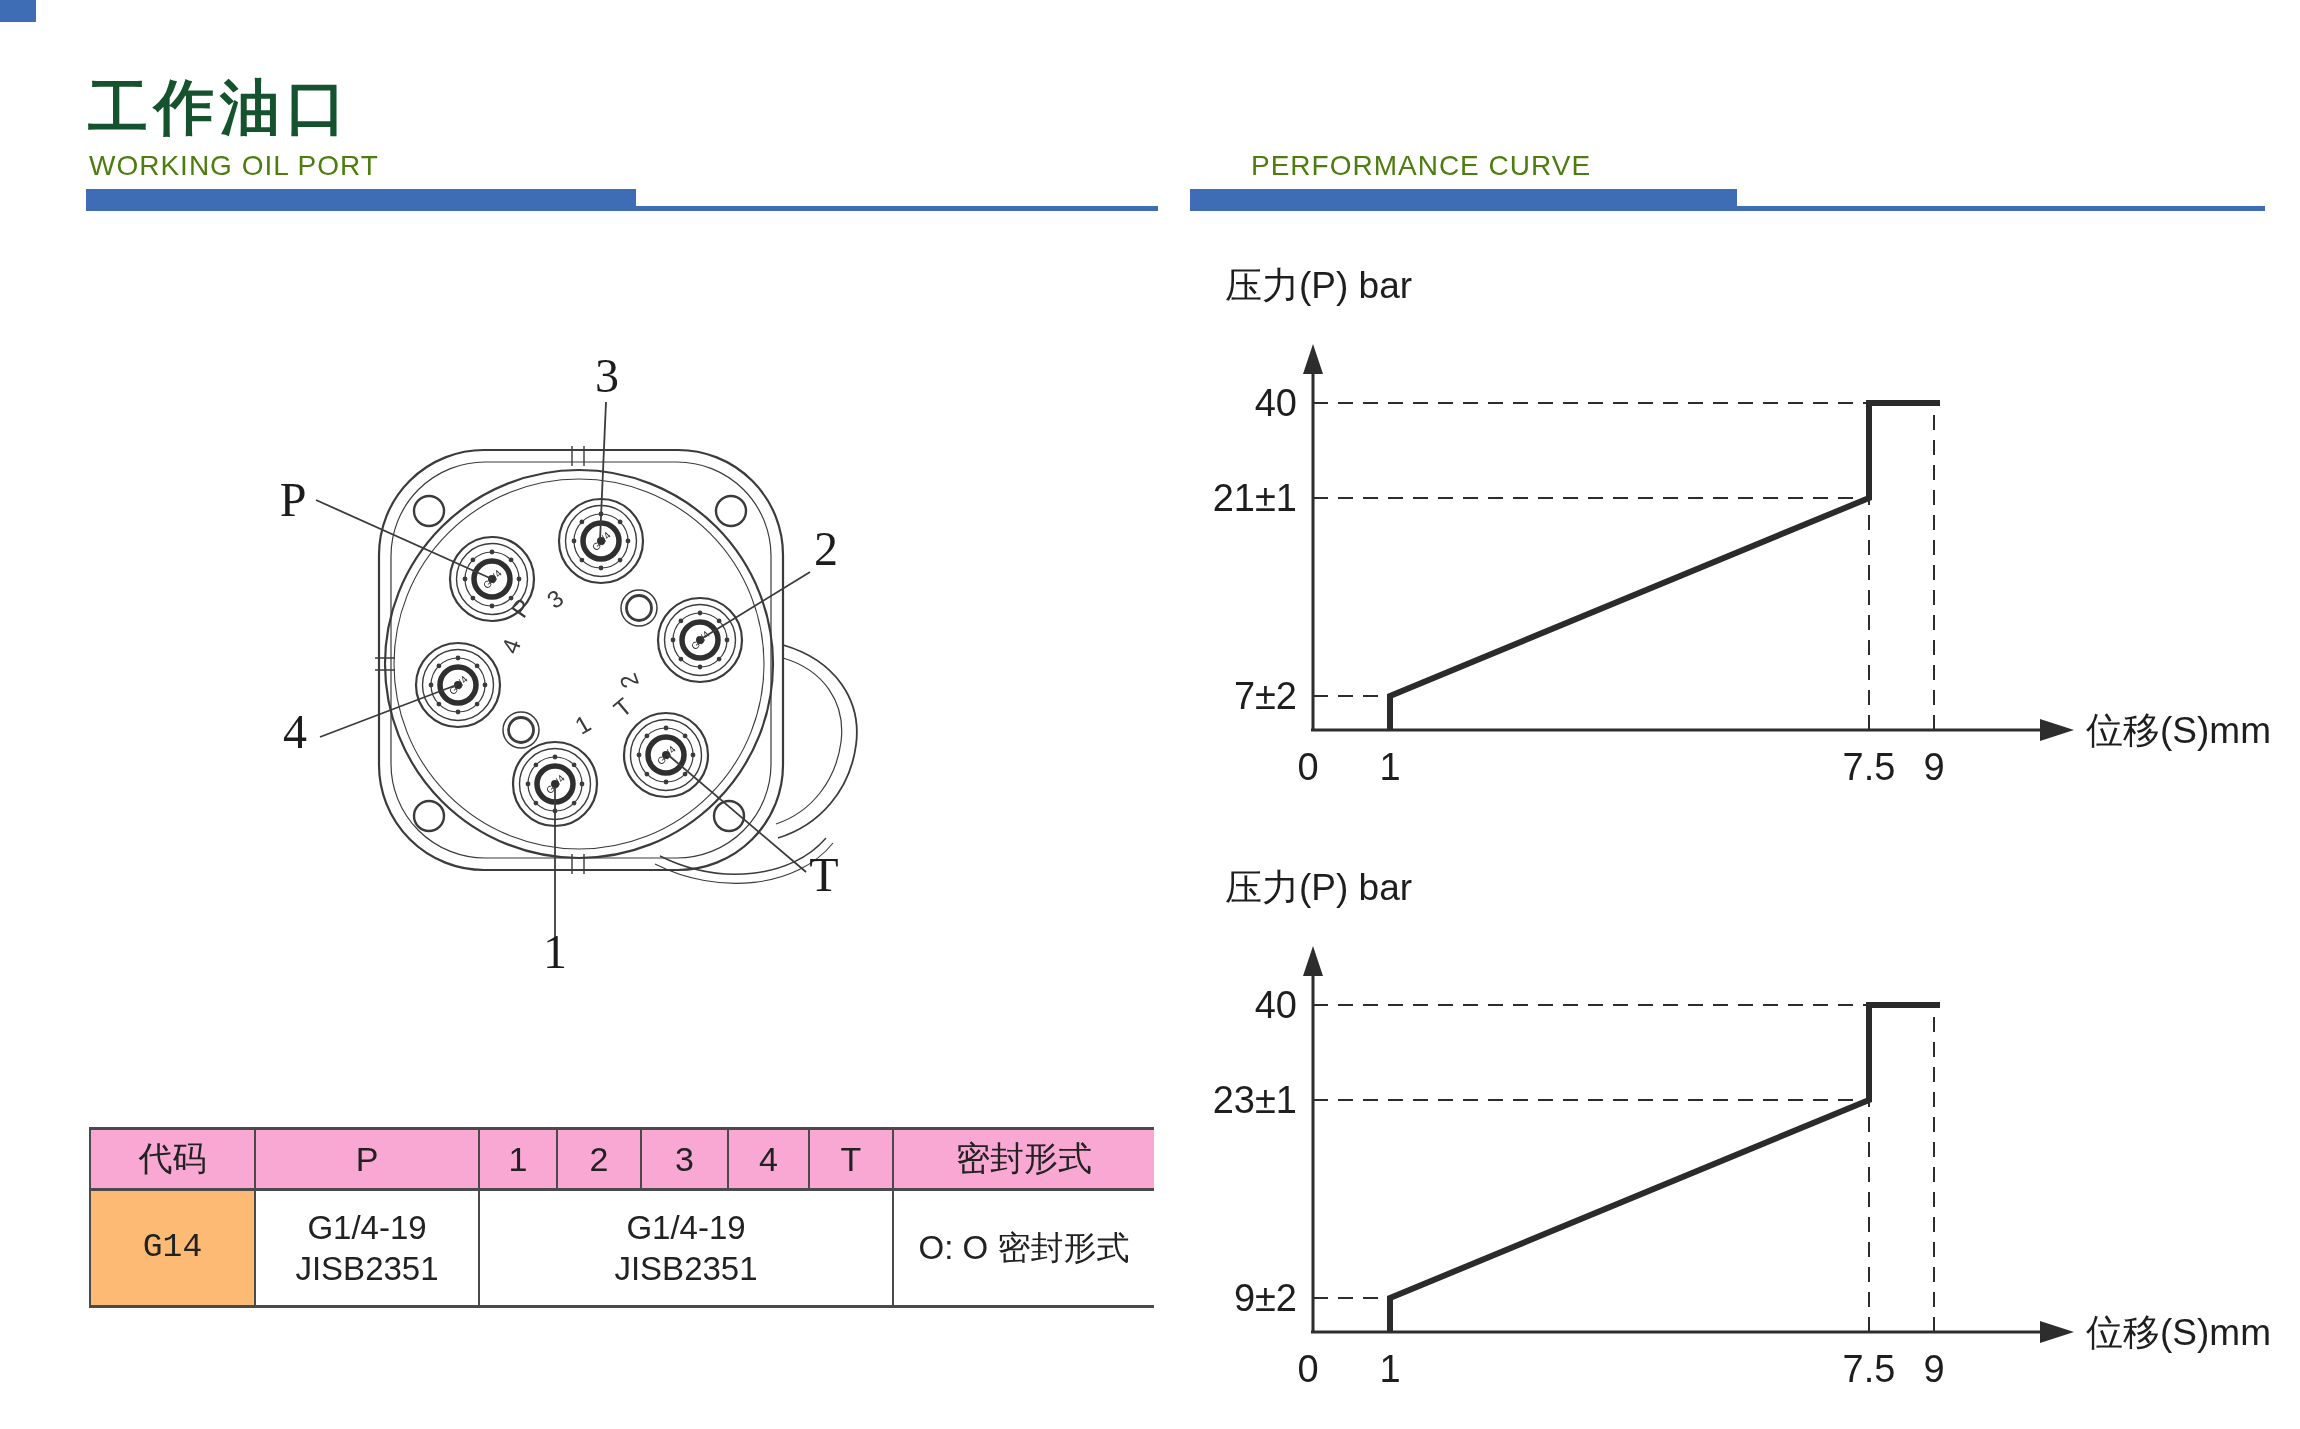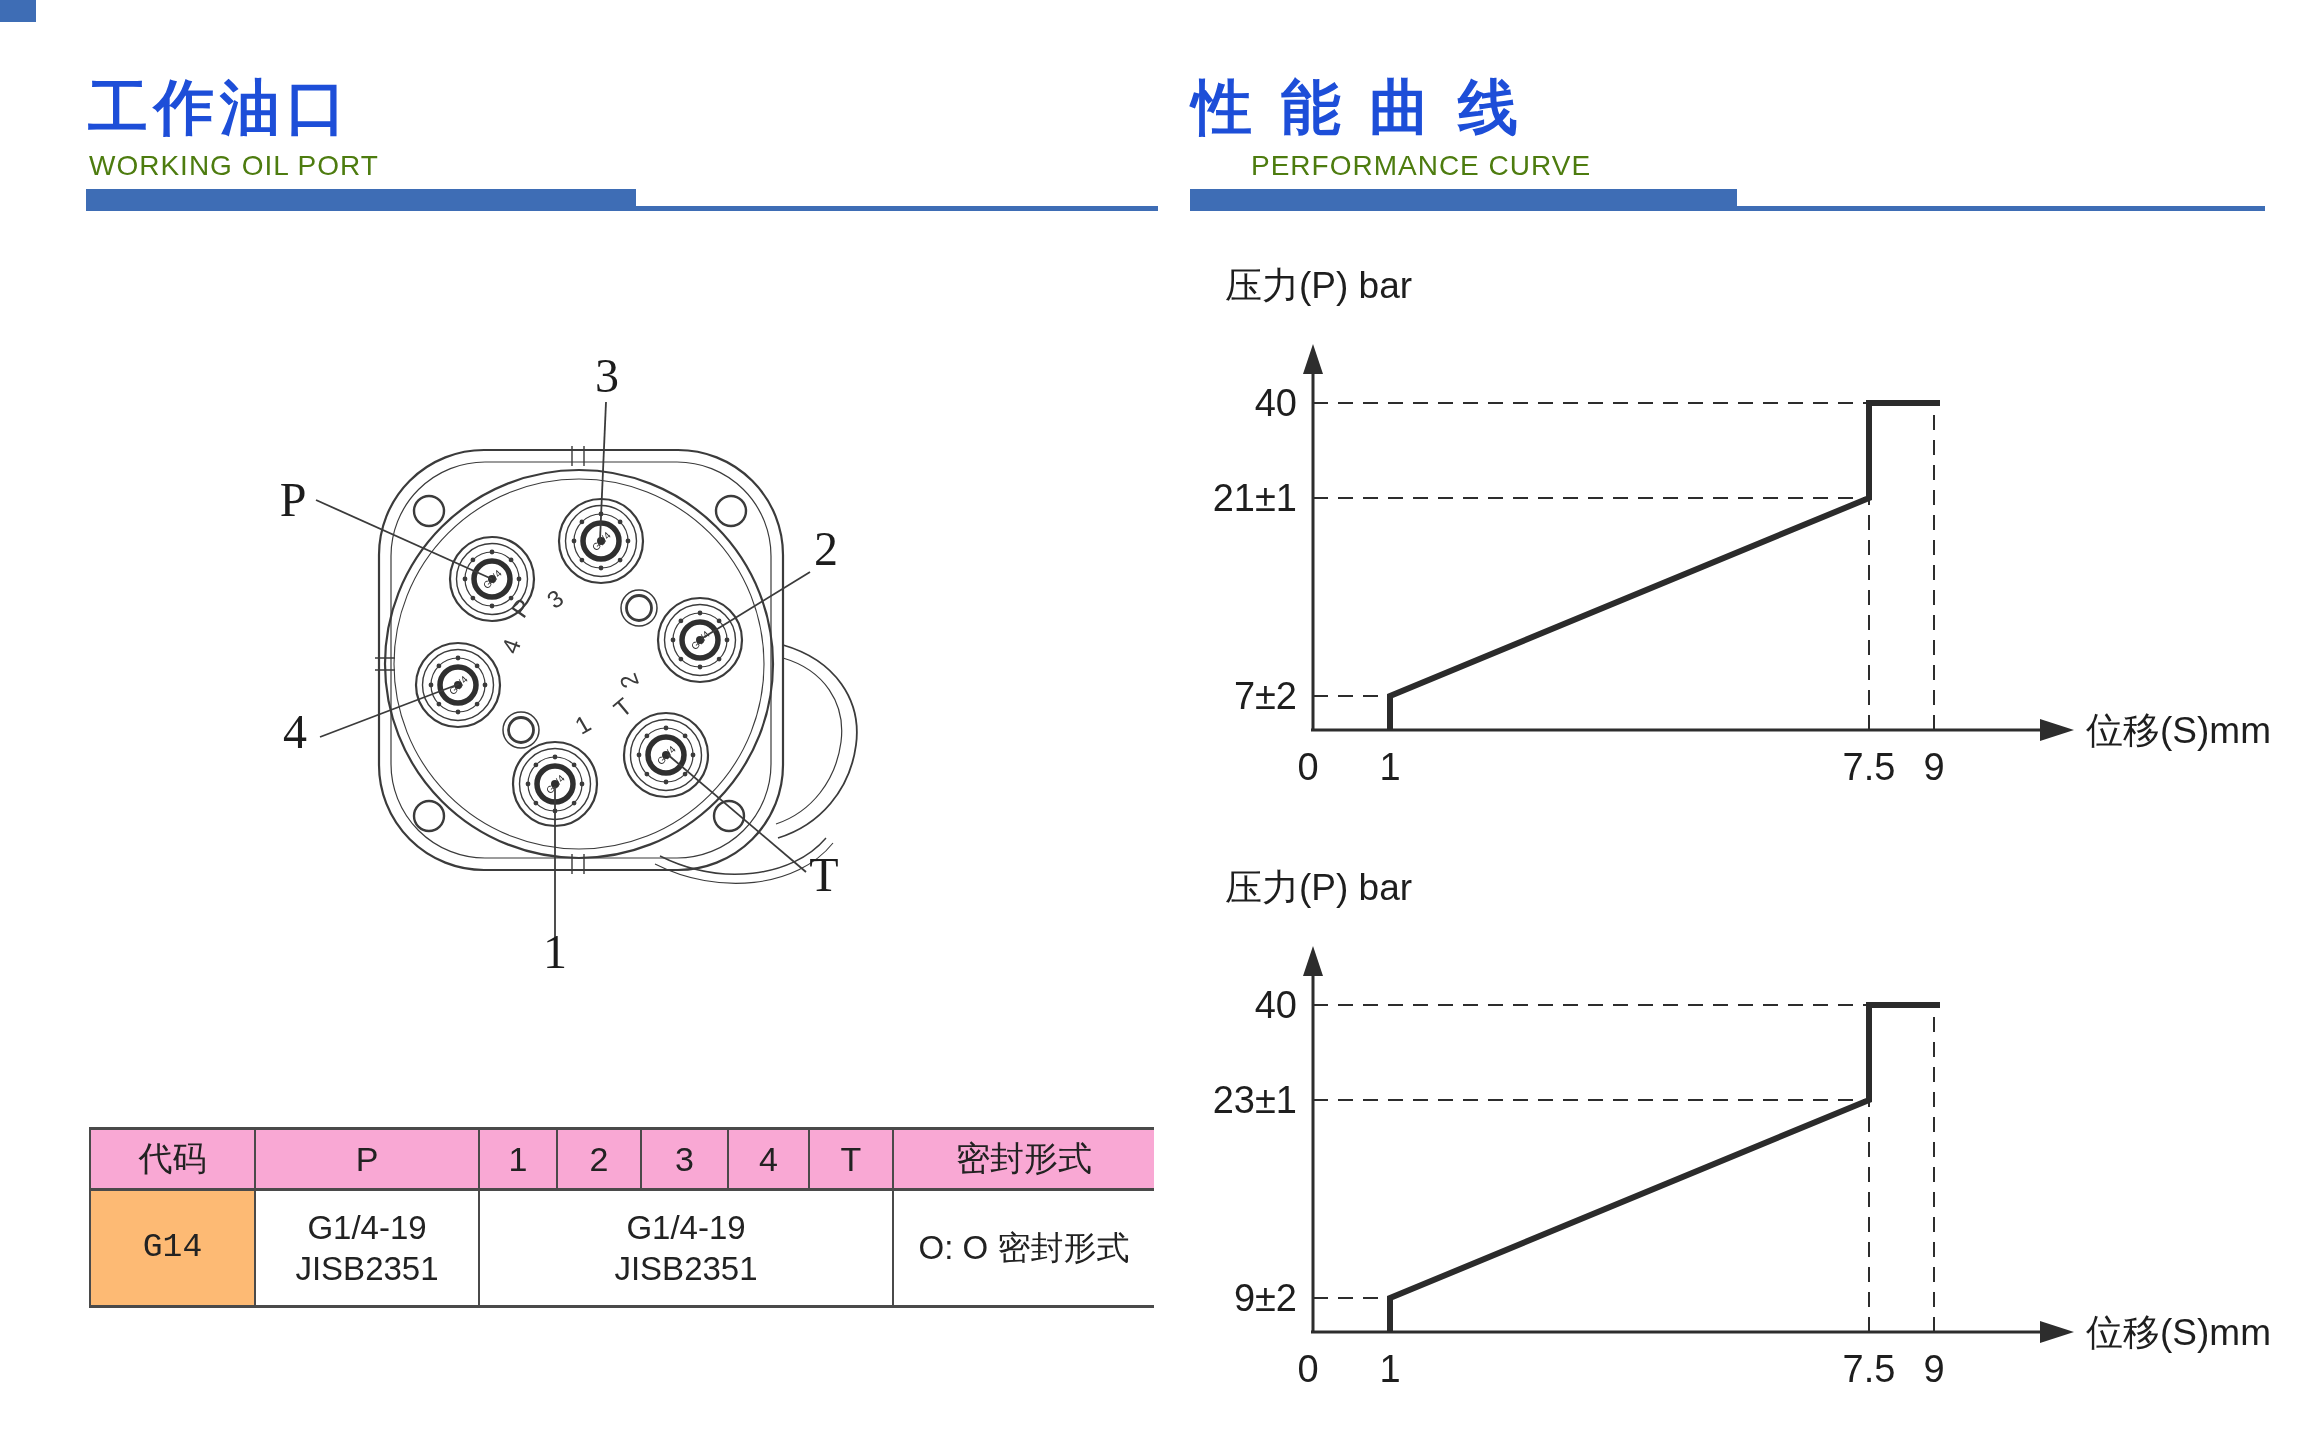--- a/index.html
+++ b/index.html
@@ -1,21 +1,21 @@
 <!DOCTYPE html>
 <html><head>
 <meta charset="utf-8">
 <style>
   * { margin:0; padding:0; box-sizing:border-box; }
   html,body { background:#fff; }
   body { font-family:"Liberation Sans","DejaVu Sans",sans-serif; }
   .page { position:relative; width:2300px; height:1429px; background:#ffffff; overflow:hidden; }
 
   
-  .sec-title-cn { position:absolute; font-size:60px; font-weight:600; color:#1d4ed8; letter-spacing:6px; line-height:1; }
+  .sec-title-cn { position:absolute; font-size:60px; font-weight:600; color:#14532d; letter-spacing:6px; line-height:1; }
   .sec-title-en { position:absolute; font-size:28px; font-weight:400; color:#4d7c0f; letter-spacing:1px; line-height:1; }
   .bar-thick { position:absolute; height:22px; background:#3e6db5; }
   .bar-thin  { position:absolute; height:5px;  background:#3e6db5; }
   .corner-mark { position:absolute; left:0; top:0; width:36px; height:22px; background:#3e6db5; }
 
   
   .spec-table { position:absolute; left:89px; top:1127px; width:1064px; border-collapse:collapse; table-layout:fixed;
                 border-top:3px solid #4a4a4a; border-bottom:3px solid #4a4a4a; border-left:2px solid #4a4a4a; }
   .spec-table th, .spec-table td { border-right:2px solid #4a4a4a; text-align:center; vertical-align:middle;
                 color:#222; font-weight:400; }
@@ -34,21 +34,20 @@
 
 <div class="page">
 
   <div class="corner-mark"></div>
 
   <div class="sec-title-cn" style="left:88px; top:78px;">工作油口</div>
   <div class="sec-title-en" style="left:89px; top:152px;">WORKING OIL PORT</div>
   <div class="bar-thick" style="left:86px; top:189px; width:550px;"></div>
   <div class="bar-thin" style="left:636px; top:206px; width:522px;"></div>
 
-  <div class="sec-title-cn" style="left:1192px; top:78px;">性 能 曲 线</div>
   <div class="sec-title-en" style="left:1251px; top:152px;">PERFORMANCE CURVE</div>
   <div class="bar-thick" style="left:1190px; top:189px; width:547px;"></div>
   <div class="bar-thin" style="left:1737px; top:206px; width:528px;"></div>
 
   <svg style="position:absolute; left:260px; top:340px;" width="620" height="660" viewBox="260 340 620 660" fill="none" stroke="#3b3b3b">
     <defs>
       <g id="port">
         <circle r="42" stroke-width="2.2"></circle>
         <circle r="35.5" stroke-width="1.4"></circle>
         <circle r="27" stroke-width="1.2"></circle>

